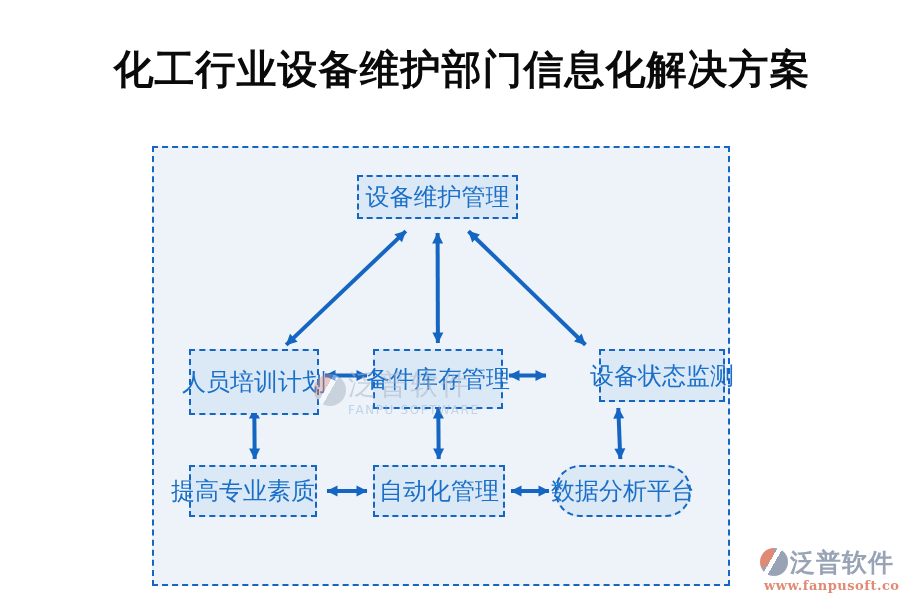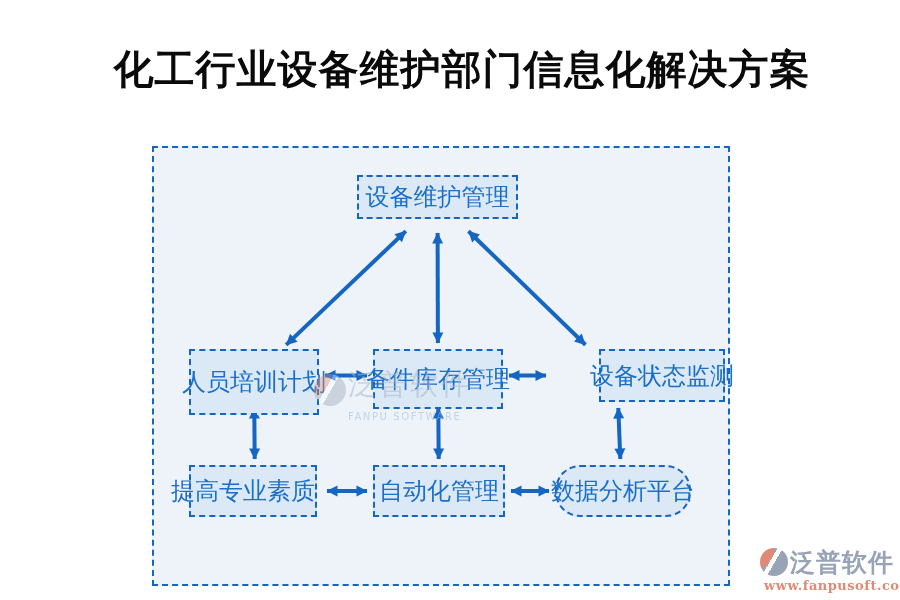--- a/index.html
+++ b/index.html
@@ -45,21 +45,21 @@
       linear-gradient(120deg, rgba(0,0,0,0) 40%, #ffffff 40%, #ffffff 52%, rgba(0,0,0,0) 52%),
       conic-gradient(from 0deg, var(--logo-gray) 0deg 245deg, var(--logo-salmon) 245deg 360deg);
   }
   .watermark{
     position:absolute;left:160px;top:222px;display:flex;align-items:flex-start;
     opacity:0.55;pointer-events:none;
   }
   .wm-mark{width:32px;height:32px;margin-top:4px;opacity:0.75;}
   .wm-col{display:flex;flex-direction:column;margin-left:2px;}
   .wm-cn{font-size:28px;color:#aab8cc;letter-spacing:3px;line-height:1.05;}
-  .wm-en{font-size:10px;color:#9cb9dd;letter-spacing:1.6px;margin-top:12px;}
+  .wm-en{font-size:12px;color:#9cb9dd;letter-spacing:1.6px;margin-top:4px;}
 
   .footer-logo{position:absolute;left:760px;top:548px;}
   .fl-row{display:flex;align-items:center;}
   .fl-mark{width:28px;height:28px;}
   .fl-cn{font-size:25px;font-weight:bold;color:var(--logo-gray);letter-spacing:1px;margin-left:2px;line-height:1;}
   .fl-url{
     display:block;margin-top:2px;margin-left:4px;
     font-family:"DejaVu Serif","Liberation Serif",serif;
     font-size:13px;font-weight:bold;color:var(--logo-salmon);letter-spacing:0.5px;
   }

